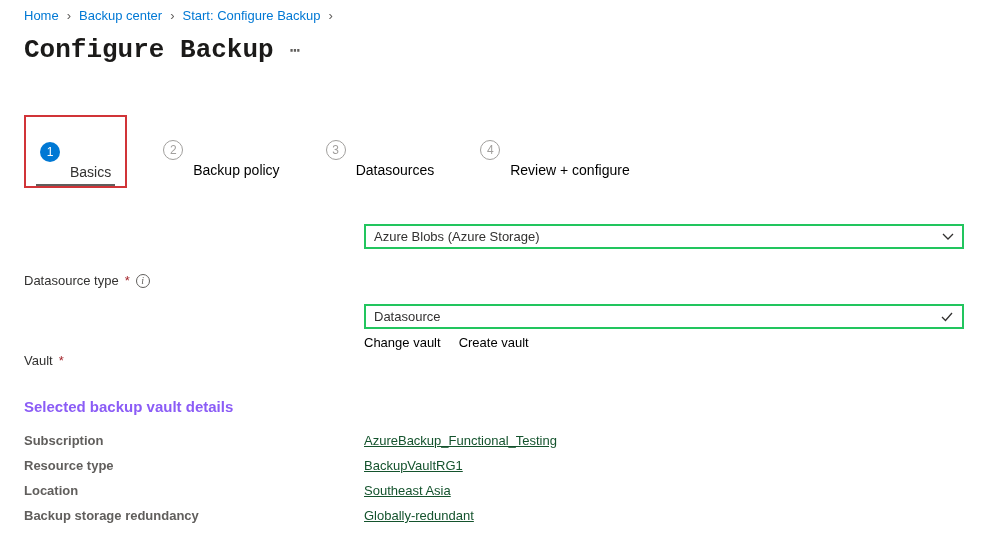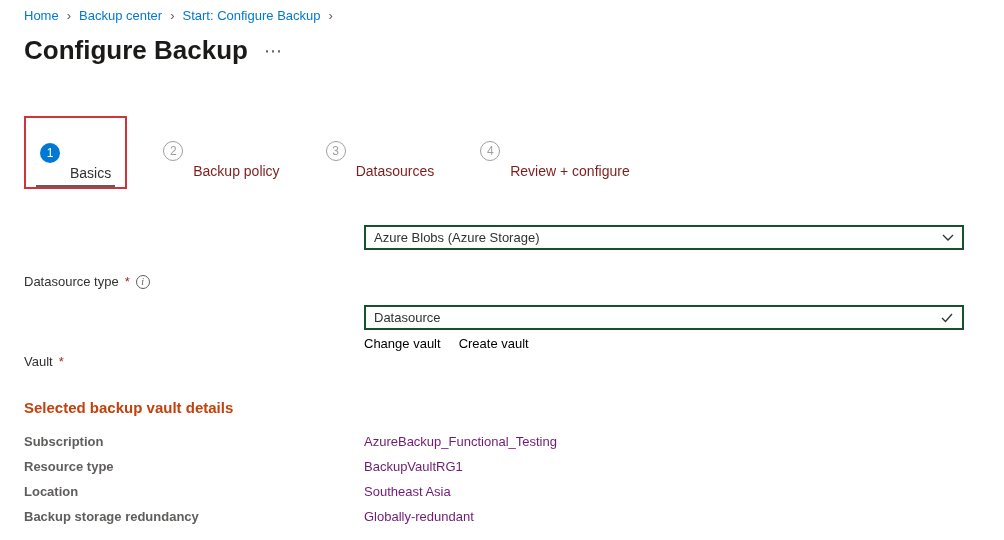--- a/index.html
+++ b/index.html
@@ -13,66 +13,66 @@
     }
     .breadcrumb {
       display: flex;
       align-items: center;
       gap: 8px;
       font-size: 13px;
       margin-bottom: 12px;
     }
     .breadcrumb a { color: #0078d4; text-decoration: none; }
     .breadcrumb .chev { color: #605e5c; }
-    .page-header { display: flex; align-items: center; gap: 16px; margin-bottom: 50px; }
+    .page-header { display: flex; align-items: center; gap: 16px; margin-bottom: 50px; font-family: Liberation Mono, monospace; }
     .page-title { font-size: 26px; font-weight: 600; color: #1b1a19; }
     .more { color: #605e5c; font-size: 18px; letter-spacing: 2px; cursor: pointer; }
 
     .tabs { display: flex; align-items: center; gap: 26px; margin-bottom: 36px; }
     .tab {
       display: flex; align-items: center; gap: 10px;
       padding: 6px 10px 10px 10px;
       cursor: pointer;
     }
     .tab .step-circle {
       width: 20px; height: 20px; border-radius: 50%;
       display: flex; align-items: center; justify-content: center;
       font-size: 12px;
     }
     .tab .step-circle.active { background: #0078d4; color: #fff; }
     .tab .step-circle.inactive { border: 1px solid #a19f9d; color: #a19f9d; background: #fff; }
     .tab .tab-label { font-size: 14px; margin-top: 41px; }
-    .tab.inactive .tab-label { color: #7f1d1d; }
+    .tab.inactive .tab-label { color: #000000; }
     .tab.active .tab-label { color: #323130; font-weight: 400; }
     .tab.active-wrap { position: relative; border: 2px solid #d13438; padding: 6px 14px; }
     .tab.active-wrap::after {
       content: ""; position: absolute; left: 10px; right: 10px; bottom: 0;
       height: 2px; background: #605e5c;
     }
 
     .form-row { display: flex; align-items: flex-start; margin-bottom: 16px; }
     .form-label-col { width: 340px; display: flex; align-items: center; gap: 6px; font-size: 13px; color: #323130; padding-top: 6px; margin-top: 43px; }
     .req { color: #a4262c; }
     .info-icon {
       width: 14px; height: 14px; border: 1px solid #605e5c; border-radius: 50%;
       display: inline-flex; align-items: center; justify-content: center;
       font-size: 10px; color: #605e5c; font-style: italic; font-family: Georgia, serif;
     }
     .form-input-col { flex: 1; max-width: 600px; }
     .select-wrap { position: relative; }
     .select-control { display: flex; align-items: center; justify-content: space-between; padding: 3px 8px; }
-    .hlbox { border: 2px solid #14532d; }
+    .hlbox { border: 2px solid #22c55e; }
 
     .action-links { display: flex; gap: 18px; margin-top: 6px; }
     .action-links a { color: #000000; text-decoration: none; font-size: 13px; }
 
-    .section-title { font-weight: 600; font-size: 15px; margin: 30px 0 18px 0; color: #c2410c; }
+    .section-title { font-weight: 600; font-size: 15px; margin: 30px 0 18px 0; color: #8b5cf6; }
     .detail-row { display: flex; margin-bottom: 10px; font-size: 13px; }
     .detail-label { width: 340px; color: #605e5c; font-weight: bold; }
-    .detail-value { color: #701a75; }
+    .detail-value { color: #14532d; text-decoration: underline; }
 
     svg.chev-down { width: 12px; height: 12px; }
     svg.check { width: 14px; height: 14px; }
   </style>
 </head>
 <body>
 
 <nav class="breadcrumb">
   <a href="#">Home</a>
   <span class="chev">›</span>

